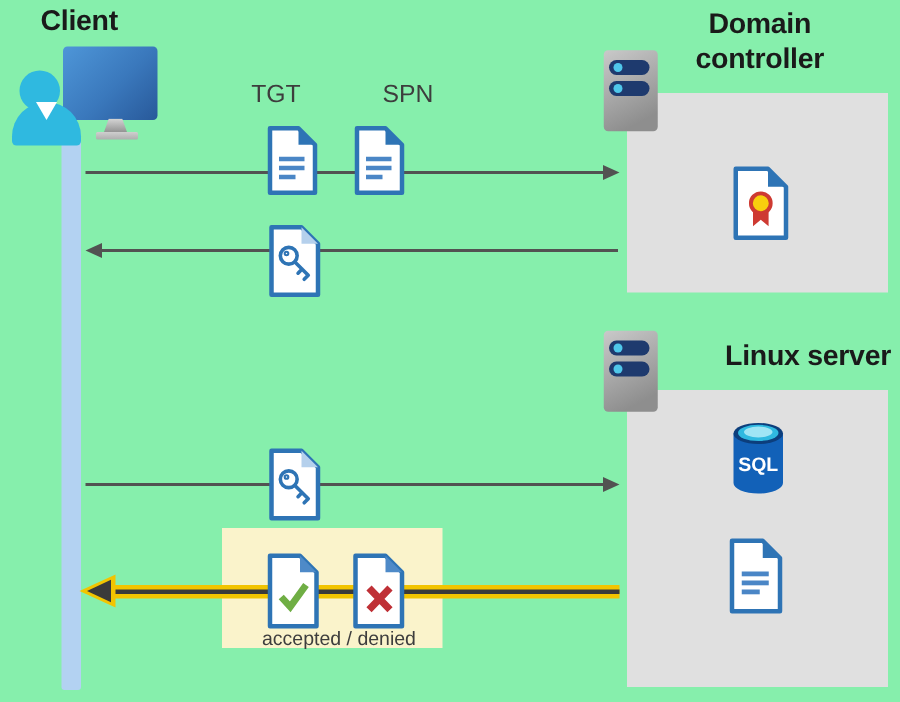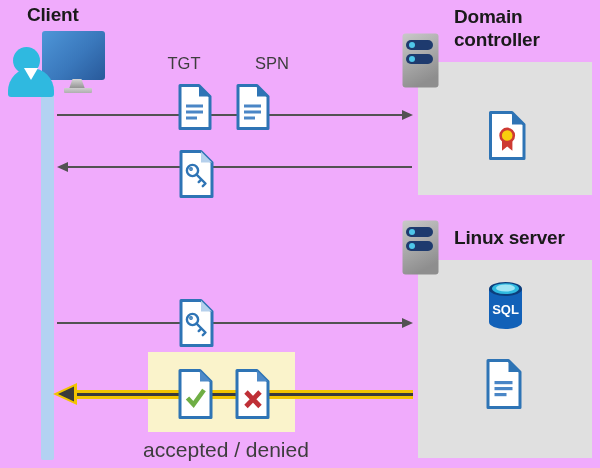--- a/index.html
+++ b/index.html
@@ -1,16 +1,16 @@
 <!DOCTYPE html>
 <html style="--title-text: #1a1a1a; --label-text: #3d3d3d; --doc-border: #2e74b5; --doc-fold-mid: #4e8ac8; --doc-fold-light: #b5d0ec; --doc-lines: #4a86c6; --bar-blue: #b3d2f2; --box-gray: #e0e0e0; --arrow-gray: #525252; --yellow: #f2c400; --yellow-core: #3a3a3a; --highlight-yellow: #faf3cb; --green-check: #6fae44; --red-x: #bf3036; --cert-red: #ce3a32; --cert-yellow: #f8cf0e; --navy-pill: #1e3a6e; --cyan-dot: #4fc7ea; --person-cyan: #2fb9e0; --sql-body: #1261b8; --sql-rim: #0c3e7c; --sql-cyan: #2fb9e0; --sql-cyan-light: #9fe5f5;"><head>
 <meta charset="utf-8">
 <style>
   html,body{margin:0;padding:0;background:#fff;}
-  #canvas{position:relative;width:600px;height:468px;background:#f0abfc;
+  #canvas{position:relative;width:600px;height:468px;background:#86efac;
           font-family:"Liberation Sans",sans-serif;overflow:hidden;}
   .abs{position:absolute;}
   .title{font-weight:bold;font-size:19px;color:var(--title-text);line-height:23px;letter-spacing:-0.2px;}
   .small-label{font-size:16.5px;color:var(--label-text);text-align:center;white-space:nowrap;}
   .gray-box{background:var(--box-gray);}
   .line{height:2px;background:var(--arrow-gray);}
   .ah{width:0;height:0;}
   .ah-right{border-top:5.5px solid transparent;border-bottom:5.5px solid transparent;border-left:11px solid var(--arrow-gray);}
   .ah-left{border-top:5.5px solid transparent;border-bottom:5.5px solid transparent;border-right:11px solid var(--arrow-gray);}
   .lifeline{background:var(--bar-blue);border-radius:2px;}
@@ -75,36 +75,36 @@
   <div class="abs title" style="left:27px;top:3px;">Client</div>
   <div class="abs" style="left:0;top:0;width:110px;height:100px;">
     <div class="abs monitor" style="left:42px;top:31px;width:63px;height:49px;"></div>
     <div class="abs stand-neck" style="left:69px;top:79px;width:16px;height:10px;"></div>
     <div class="abs stand-base" style="left:64px;top:88px;width:28px;height:5px;"></div>
     <div class="abs person-head" style="left:13px;top:47px;width:27px;height:27px;"></div>
     <div class="abs person-body" style="left:8px;top:68px;width:46px;height:29px;"></div>
     <div class="abs person-collar" style="left:24px;top:68px;width:14px;height:12px;"></div>
   </div>
 
-  <div class="abs title" style="left:454px;top:5px;width:105px;">Domain controller</div>
+  <div class="abs title" style="left:454px;top:5px;width:105px;text-align:center;">Domain controller</div>
   <svg class="abs" style="left:402px;top:33px;" width="37" height="55" viewBox="0 0 37 55">
     <rect x="0.5" y="0.5" width="36" height="54" rx="3" fill="url(#gradSrv)"></rect>
     <rect x="4" y="7" width="27" height="10" rx="5" style="fill:var(--navy-pill)"></rect>
     <circle cx="10" cy="12" r="3" style="fill:var(--cyan-dot)"></circle>
     <rect x="4" y="21" width="27" height="10" rx="5" style="fill:var(--navy-pill)"></rect>
     <circle cx="10" cy="26" r="3" style="fill:var(--cyan-dot)"></circle>
   </svg>
   <svg class="abs" style="left:487px;top:110px;" width="41" height="51" viewBox="0 0 41 51">
     <path class="doc-outline" d="M3.5 2.5 H25 L37 14.5 V48.5 H3.5 Z"></path>
     <path class="fold-dark" d="M25 2.5 V14.5 H37 Z"></path>
     <path d="M15 26 H25.4 V40.8 L20.2 36.5 L15 40.8 Z" style="fill:var(--cert-red)"></path>
     <circle cx="20.2" cy="25.5" r="6.6" style="fill:var(--cert-yellow);stroke:var(--cert-red);stroke-width:2.6"></circle>
   </svg>
 
-  <div class="abs title" style="left:454px;top:226px;width:140px;">Linux server</div>
+  <div class="abs title" style="left:454px;top:226px;width:140px;text-align:right;">Linux server</div>
   <svg class="abs" style="left:402px;top:220px;" width="37" height="55" viewBox="0 0 37 55">
     <rect x="0.5" y="0.5" width="36" height="54" rx="3" fill="url(#gradSrv)"></rect>
     <rect x="4" y="7" width="27" height="10" rx="5" style="fill:var(--navy-pill)"></rect>
     <circle cx="10" cy="12" r="3" style="fill:var(--cyan-dot)"></circle>
     <rect x="4" y="21" width="27" height="10" rx="5" style="fill:var(--navy-pill)"></rect>
     <circle cx="10" cy="26" r="3" style="fill:var(--cyan-dot)"></circle>
   </svg>
   <svg class="abs" style="left:487px;top:281px;" width="37" height="51" viewBox="0 0 37 51">
     <path d="M2 8 V41 a16.5 7 0 0 0 33 0 V8 Z" style="fill:var(--sql-body)"></path>
     <ellipse cx="18.5" cy="8" rx="16.5" ry="7" style="fill:var(--sql-rim)"></ellipse>
@@ -160,15 +160,15 @@
     <path class="doc-outline" d="M3 2.5 H23 L34 13.5 V49.5 H3 Z"></path>
     <path class="fold-mid" d="M23 2.5 V13.5 H34 Z"></path>
     <path class="check-art" d="M10.5 30 L16.5 36.5 L27 22"></path>
   </svg>
   <svg class="abs" style="left:234px;top:368px;" width="37" height="52" viewBox="0 0 37 52">
     <path class="doc-outline" d="M3 2.5 H23 L34 13.5 V49.5 H3 Z"></path>
     <path class="fold-mid" d="M23 2.5 V13.5 H34 Z"></path>
     <path class="x-art" d="M12 24 L26 38.5 M26 24 L12 38.5"></path>
   </svg>
 
-  <div class="abs small-label" style="left:139px;top:438px;width:174px;font-size:21px;">accepted / denied</div>
+  <div class="abs small-label" style="left:139px;top:418px;width:174px;font-size:13px;">accepted / denied</div>
 
 </div>
 
 </body></html>

